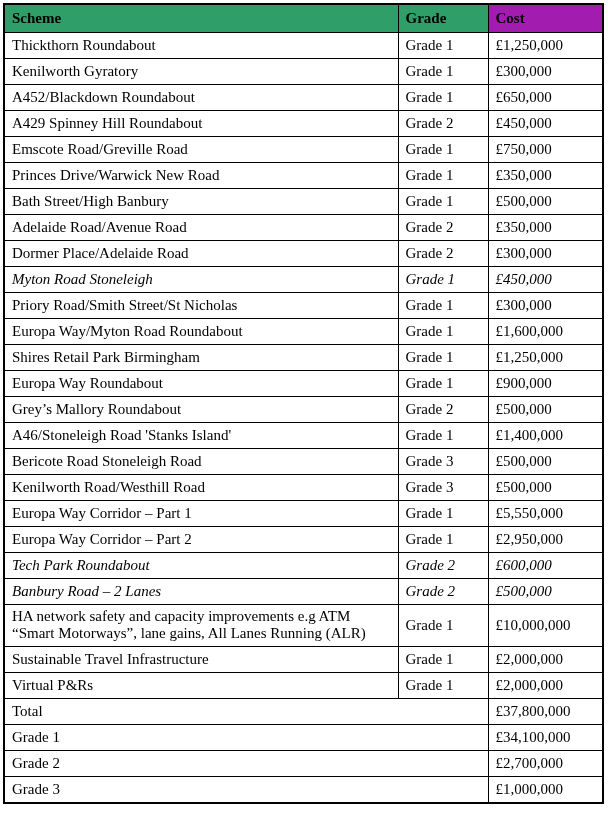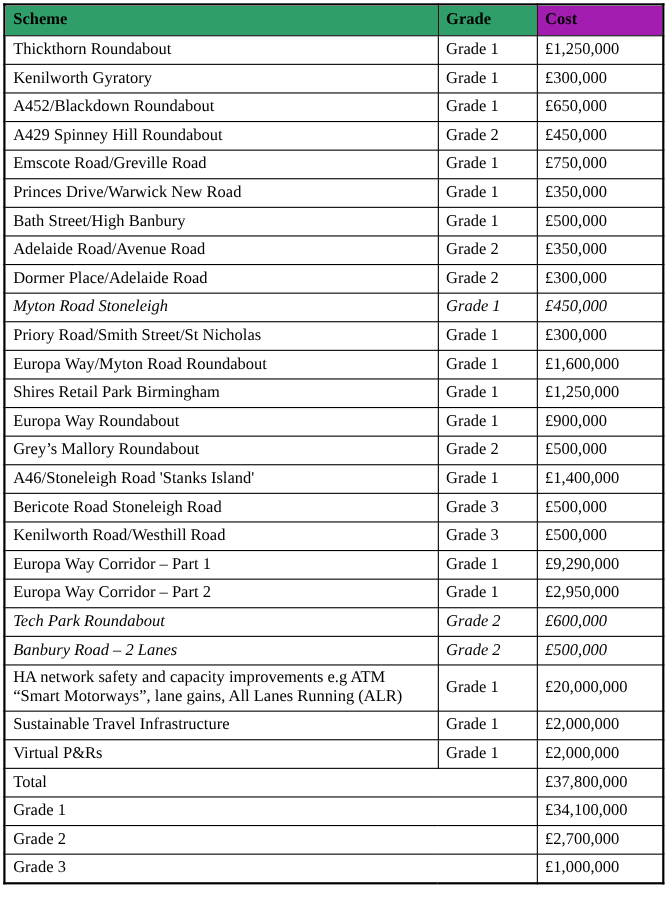--- a/index.html
+++ b/index.html
@@ -149,41 +149,41 @@
           <td>£500,000</td>
         </tr>
         <tr>
           <td>Kenilworth Road/Westhill Road</td>
           <td>Grade 3</td>
           <td>£500,000</td>
         </tr>
         <tr>
           <td>Europa Way Corridor – Part 1</td>
           <td>Grade 1</td>
-          <td>£9,290,000</td>
+          <td>£5,550,000</td>
         </tr>
         <tr>
           <td>Europa Way Corridor – Part 2</td>
           <td>Grade 1</td>
           <td>£2,950,000</td>
         </tr>
         <tr class="row-italic">
           <td>Tech Park Roundabout</td>
           <td>Grade 2</td>
           <td>£600,000</td>
         </tr>
         <tr class="row-italic">
           <td>Banbury Road – 2 Lanes</td>
           <td>Grade 2</td>
           <td>£500,000</td>
         </tr>
         <tr class="row-multiline">
           <td>HA network safety and capacity improvements e.g ATM “Smart Motorways”, lane gains, All Lanes Running (ALR)</td>
           <td class="cell-center">Grade 1</td>
-          <td class="cell-center">£20,000,000</td>
+          <td class="cell-center">£10,000,000</td>
         </tr>
         <tr>
           <td>Sustainable Travel Infrastructure</td>
           <td>Grade 1</td>
           <td>£2,000,000</td>
         </tr>
         <tr>
           <td>Virtual P&amp;Rs</td>
           <td>Grade 1</td>
           <td>£2,000,000</td>

